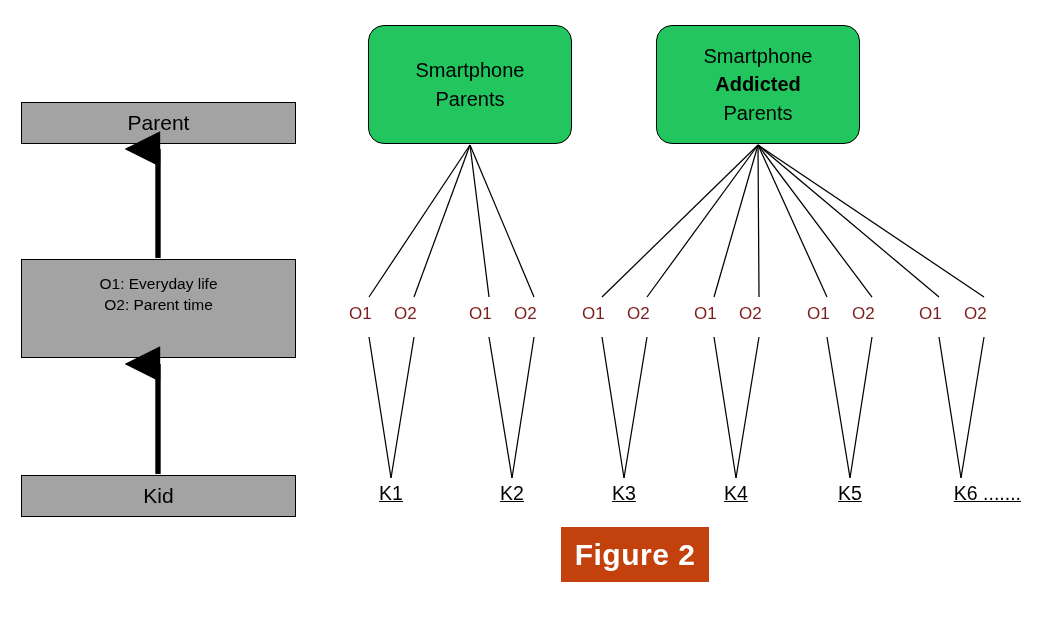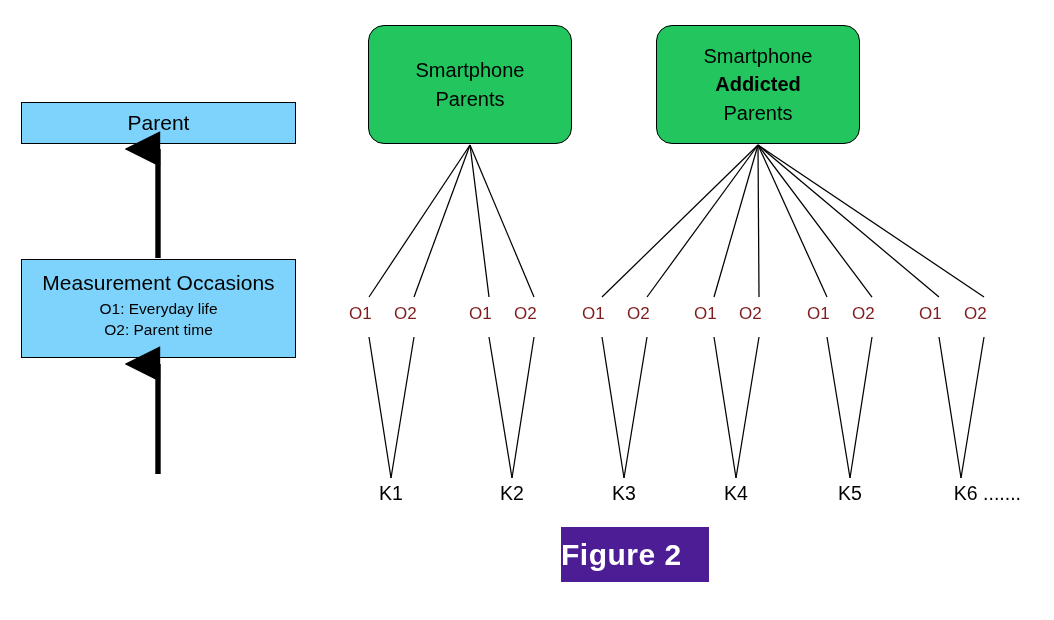--- a/index.html
+++ b/index.html
@@ -19,21 +19,21 @@
     background: #ffffff;
     overflow: hidden;
   }
 
   
   .abs { position: absolute; box-sizing: border-box; }
 
   
   .level-box {
     border: 1.6px solid #000000;
-    background: #7dd3fc;
+    background: #a3a3a3;
     display: flex;
     flex-direction: column;
     align-items: center;
     justify-content: center;
     text-align: left;
   }
   .level-title {
     font-size: 21px;
     line-height: 1.2;
     color: #000000;
@@ -81,53 +81,57 @@
     text-align: left;
     white-space: nowrap;
     color: #7f1d1d;
   }
   .kid-label {
     font-size: 19.5px;
     line-height: 1;
     text-align: center;
     white-space: nowrap;
     color: #000000;
+    text-decoration: underline;
   }
 
   
   #figure-caption {
-    background: #4c1d95;
+    background: #c2410c;
     color: #ffffff;
     display: flex;
     align-items: center;
+    justify-content: center;
   }
   #figure-caption .caption-text {
     font-size: 30px;
     font-weight: bold;
     letter-spacing: 0.5px;
     white-space: nowrap;
   }
 </style>
 </head>
 <body>
 
 <div id="figure-root">
 
   <div class="abs" style="left:0; top:0; width:320px; height:620px;">
 
     <div class="abs level-box" style="left:21px; top:102px; width:275px; height:42px;">
       <div class="level-title">Parent</div>
     </div>
 
     <div class="abs level-box" style="left:21px; top:259px; width:275px; height:99px; justify-content:flex-start; padding-top:10px;">
-      <div class="level-title">Measurement Occasions</div>
       <div class="level-sub" style="margin-top:4px;">O1: Everyday life</div>
       <div class="level-sub">O2: Parent time</div>
     </div>
 
+    <div class="abs level-box" style="left:21px; top:475px; width:275px; height:42px;">
+      <div class="level-title">Kid</div>
+    </div>
   </div>
 
   <svg id="left-arrows-svg" viewBox="0 0 1054 620">
     <defs>
       <marker id="thick-arrowhead" markerWidth="7" markerHeight="7" refX="3.1" refY="6.2" orient="auto" markerUnits="strokeWidth">
         <path d="M 3.1 0 L 6.4 6.6 L -0.2 6.6 Z" fill="#000000"></path>
       </marker>
     </defs>
 
     <line x1="158" y1="474" x2="158" y2="364" stroke="#000000" stroke-width="5.4" marker-end="url(#thick-arrowhead)"></line>

